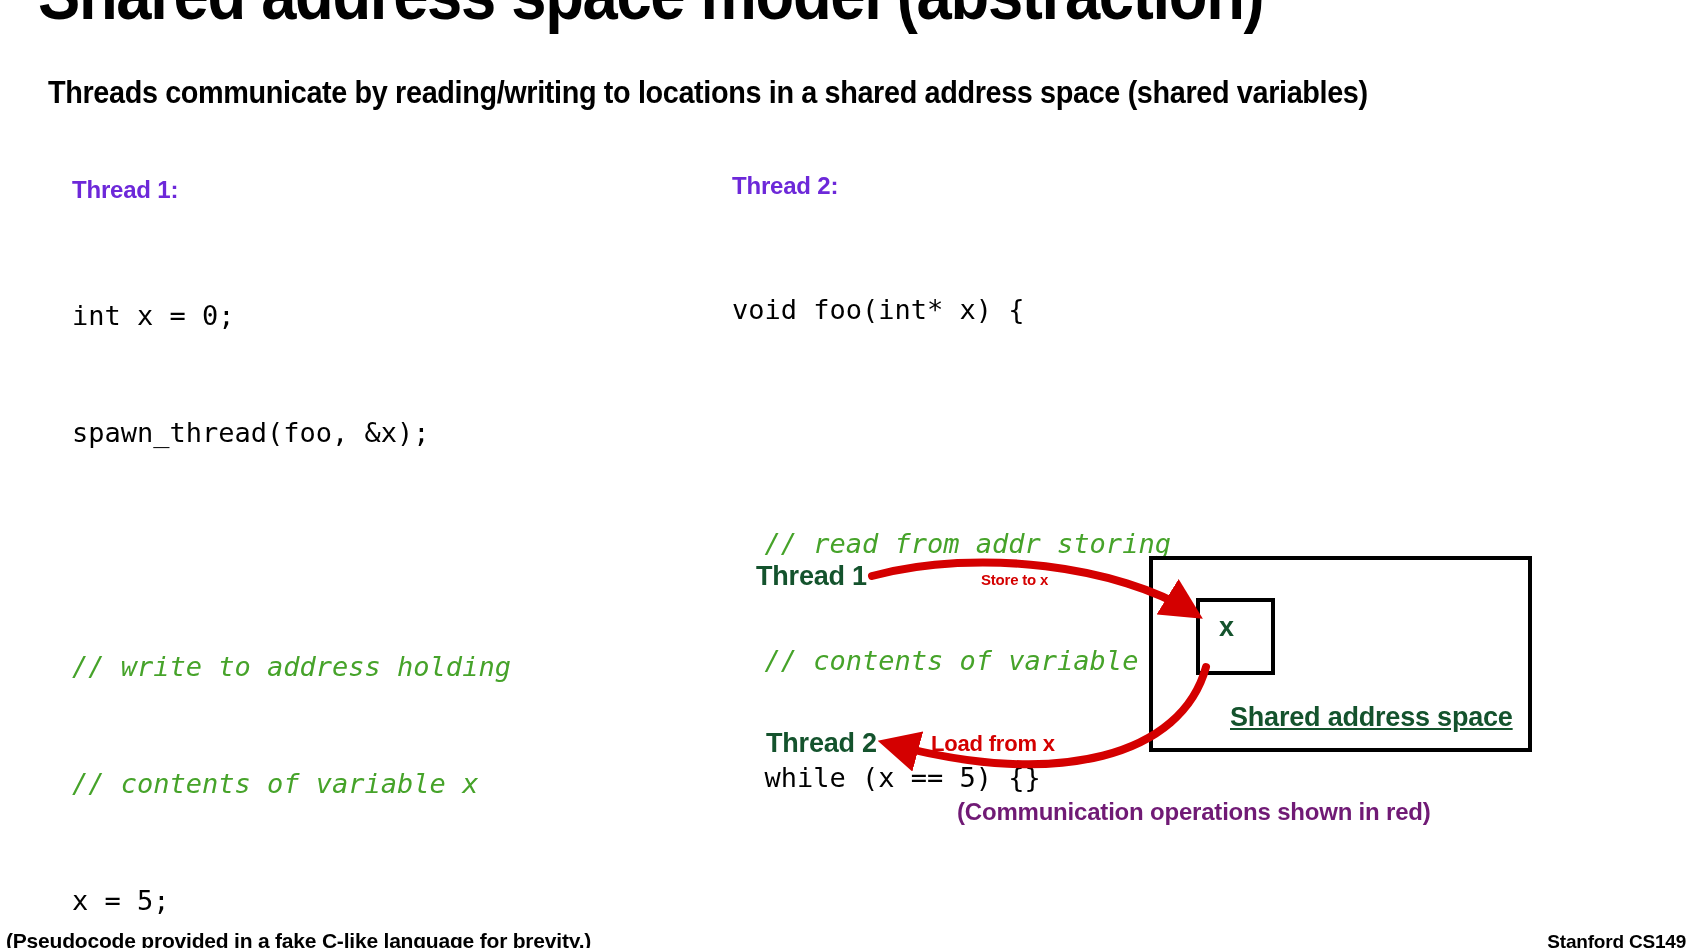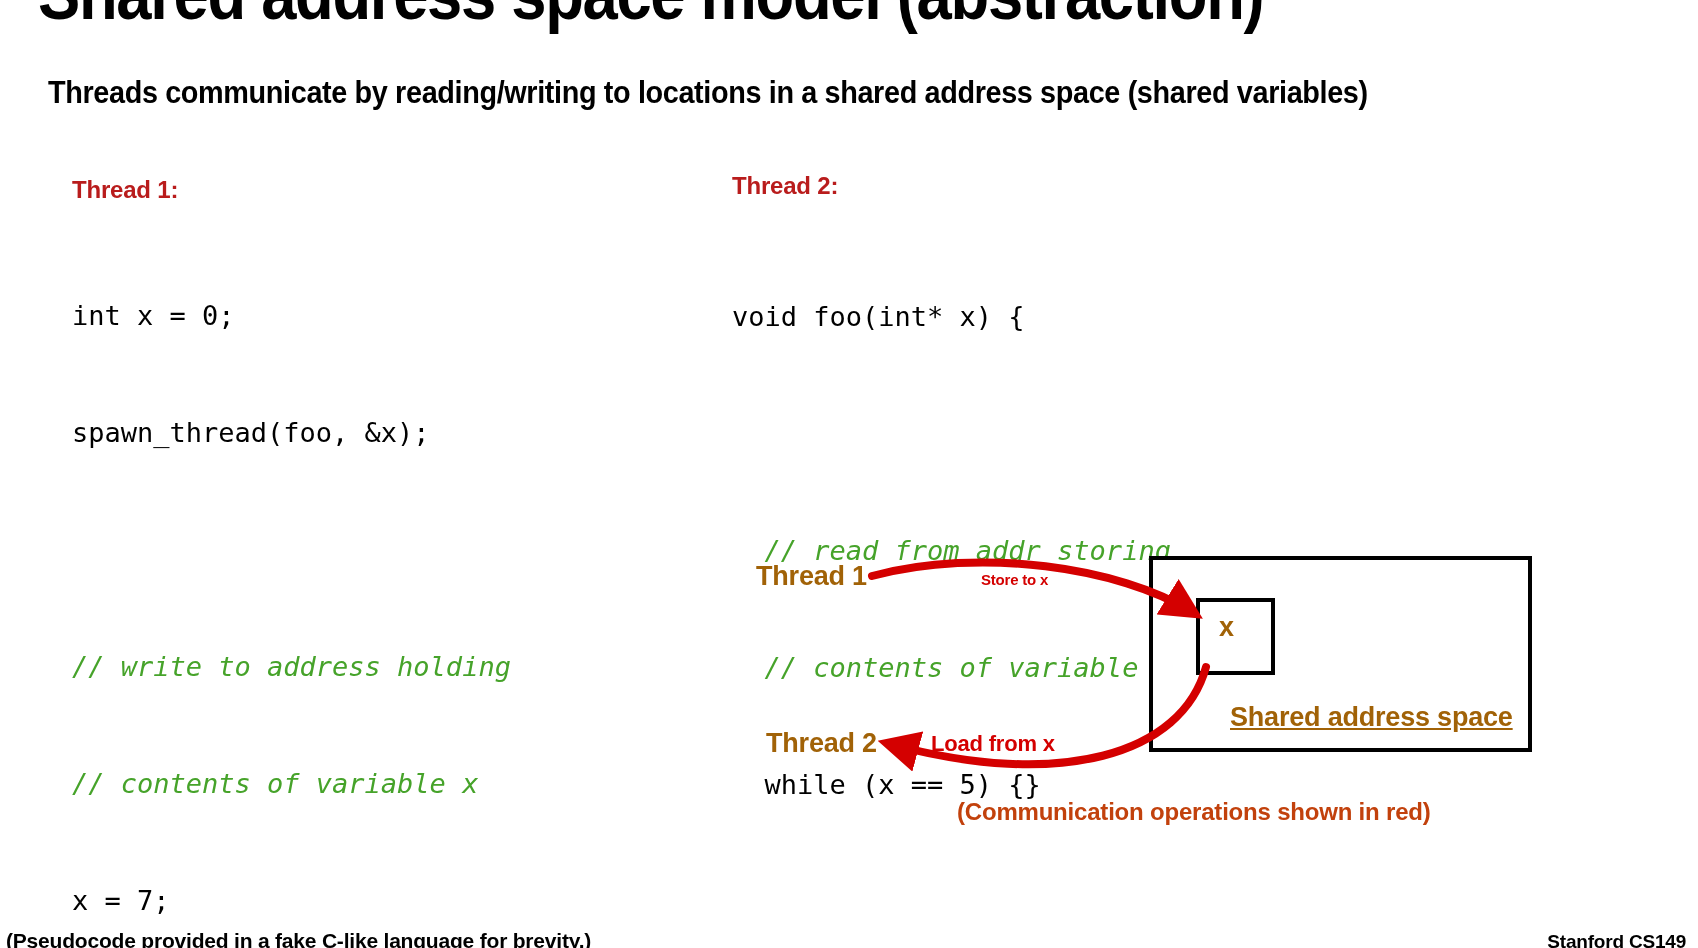--- a/index.html
+++ b/index.html
@@ -59,26 +59,26 @@
     position: absolute;
   }
   #thread1-column { left: 72px;  top: 176px; }
   #thread2-column { left: 732px; top: 172px; }
 
   .code-heading {
     font-family: "Liberation Sans Narrow", "Liberation Sans", sans-serif;
     font-weight: 700;
     font-size: 24px;
     line-height: 28px;
-    color: #b91c1c;
+    color: #6d28d9;
     letter-spacing: -0.2px;
     margin-bottom: 14px;
     white-space: nowrap;
   }
-  #thread2-column .code-heading { margin-bottom: 19px; }
+  #thread2-column .code-heading { margin-bottom: 12px; }
 
   .code-block {
     font-family: "DejaVu Sans Mono", "Liberation Mono", monospace;
     font-size: 27px;
     line-height: 39px;
     color: #000000;
     white-space: pre;
     font-weight: 400;
   }
   .code-line { white-space: pre; min-height: 39px; }
@@ -103,21 +103,21 @@
     top: 0;
     width: 830px;
     height: 330px;
     overflow: visible;
   }
 
   .diagram-label {
     position: absolute;
     font-family: "Liberation Sans Narrow", "Liberation Sans", sans-serif;
     font-weight: 700;
-    color: #a16207;
+    color: #14532d;
     white-space: nowrap;
     letter-spacing: -0.2px;
   }
   #label-thread1 {
     left: 26px; top: 56px;
     font-size: 27px; line-height: 30px;
   }
   #label-thread2 {
     left: 36px; top: 223px;
     font-size: 27px; line-height: 30px;
@@ -144,21 +144,21 @@
 
   
   #comm-note {
     position: absolute;
     left: 957px;
     top: 798px;
     font-family: "Liberation Sans Narrow", "Liberation Sans", sans-serif;
     font-weight: 700;
     font-size: 24px;
     line-height: 28px;
-    color: #c2410c;
+    color: #701a75;
     white-space: nowrap;
     letter-spacing: -0.2px;
   }
 
   
   #footer-note {
     position: absolute;
     left: 6px;
     top: 928px;
     font-family: "Liberation Sans Narrow", "Liberation Sans", sans-serif;
@@ -191,21 +191,21 @@
   <div id="slide-subtitle">Threads communicate by reading/writing to locations in a shared address space (shared variables)</div>
 
   <div class="code-column" id="thread1-column">
     <div class="code-heading">Thread 1:</div>
     <div class="code-block">
       <div class="code-line">int x = 0;</div>
       <div class="code-line">spawn_thread(foo, &amp;x);</div>
       <div class="code-line blank"></div>
       <div class="code-line comment">// write to address holding</div>
       <div class="code-line comment">// contents of variable x</div>
-      <div class="code-line">x = 7;</div>
+      <div class="code-line">x = 5;</div>
     </div>
   </div>
 
   <div class="code-column" id="thread2-column">
     <div class="code-heading">Thread 2:</div>
     <div class="code-block">
       <div class="code-line">void foo(int* x) {</div>
       <div class="code-line blank"></div>
       <div class="code-line comment">  // read from addr storing</div>
       <div class="code-line comment">  // contents of variable x</div>

